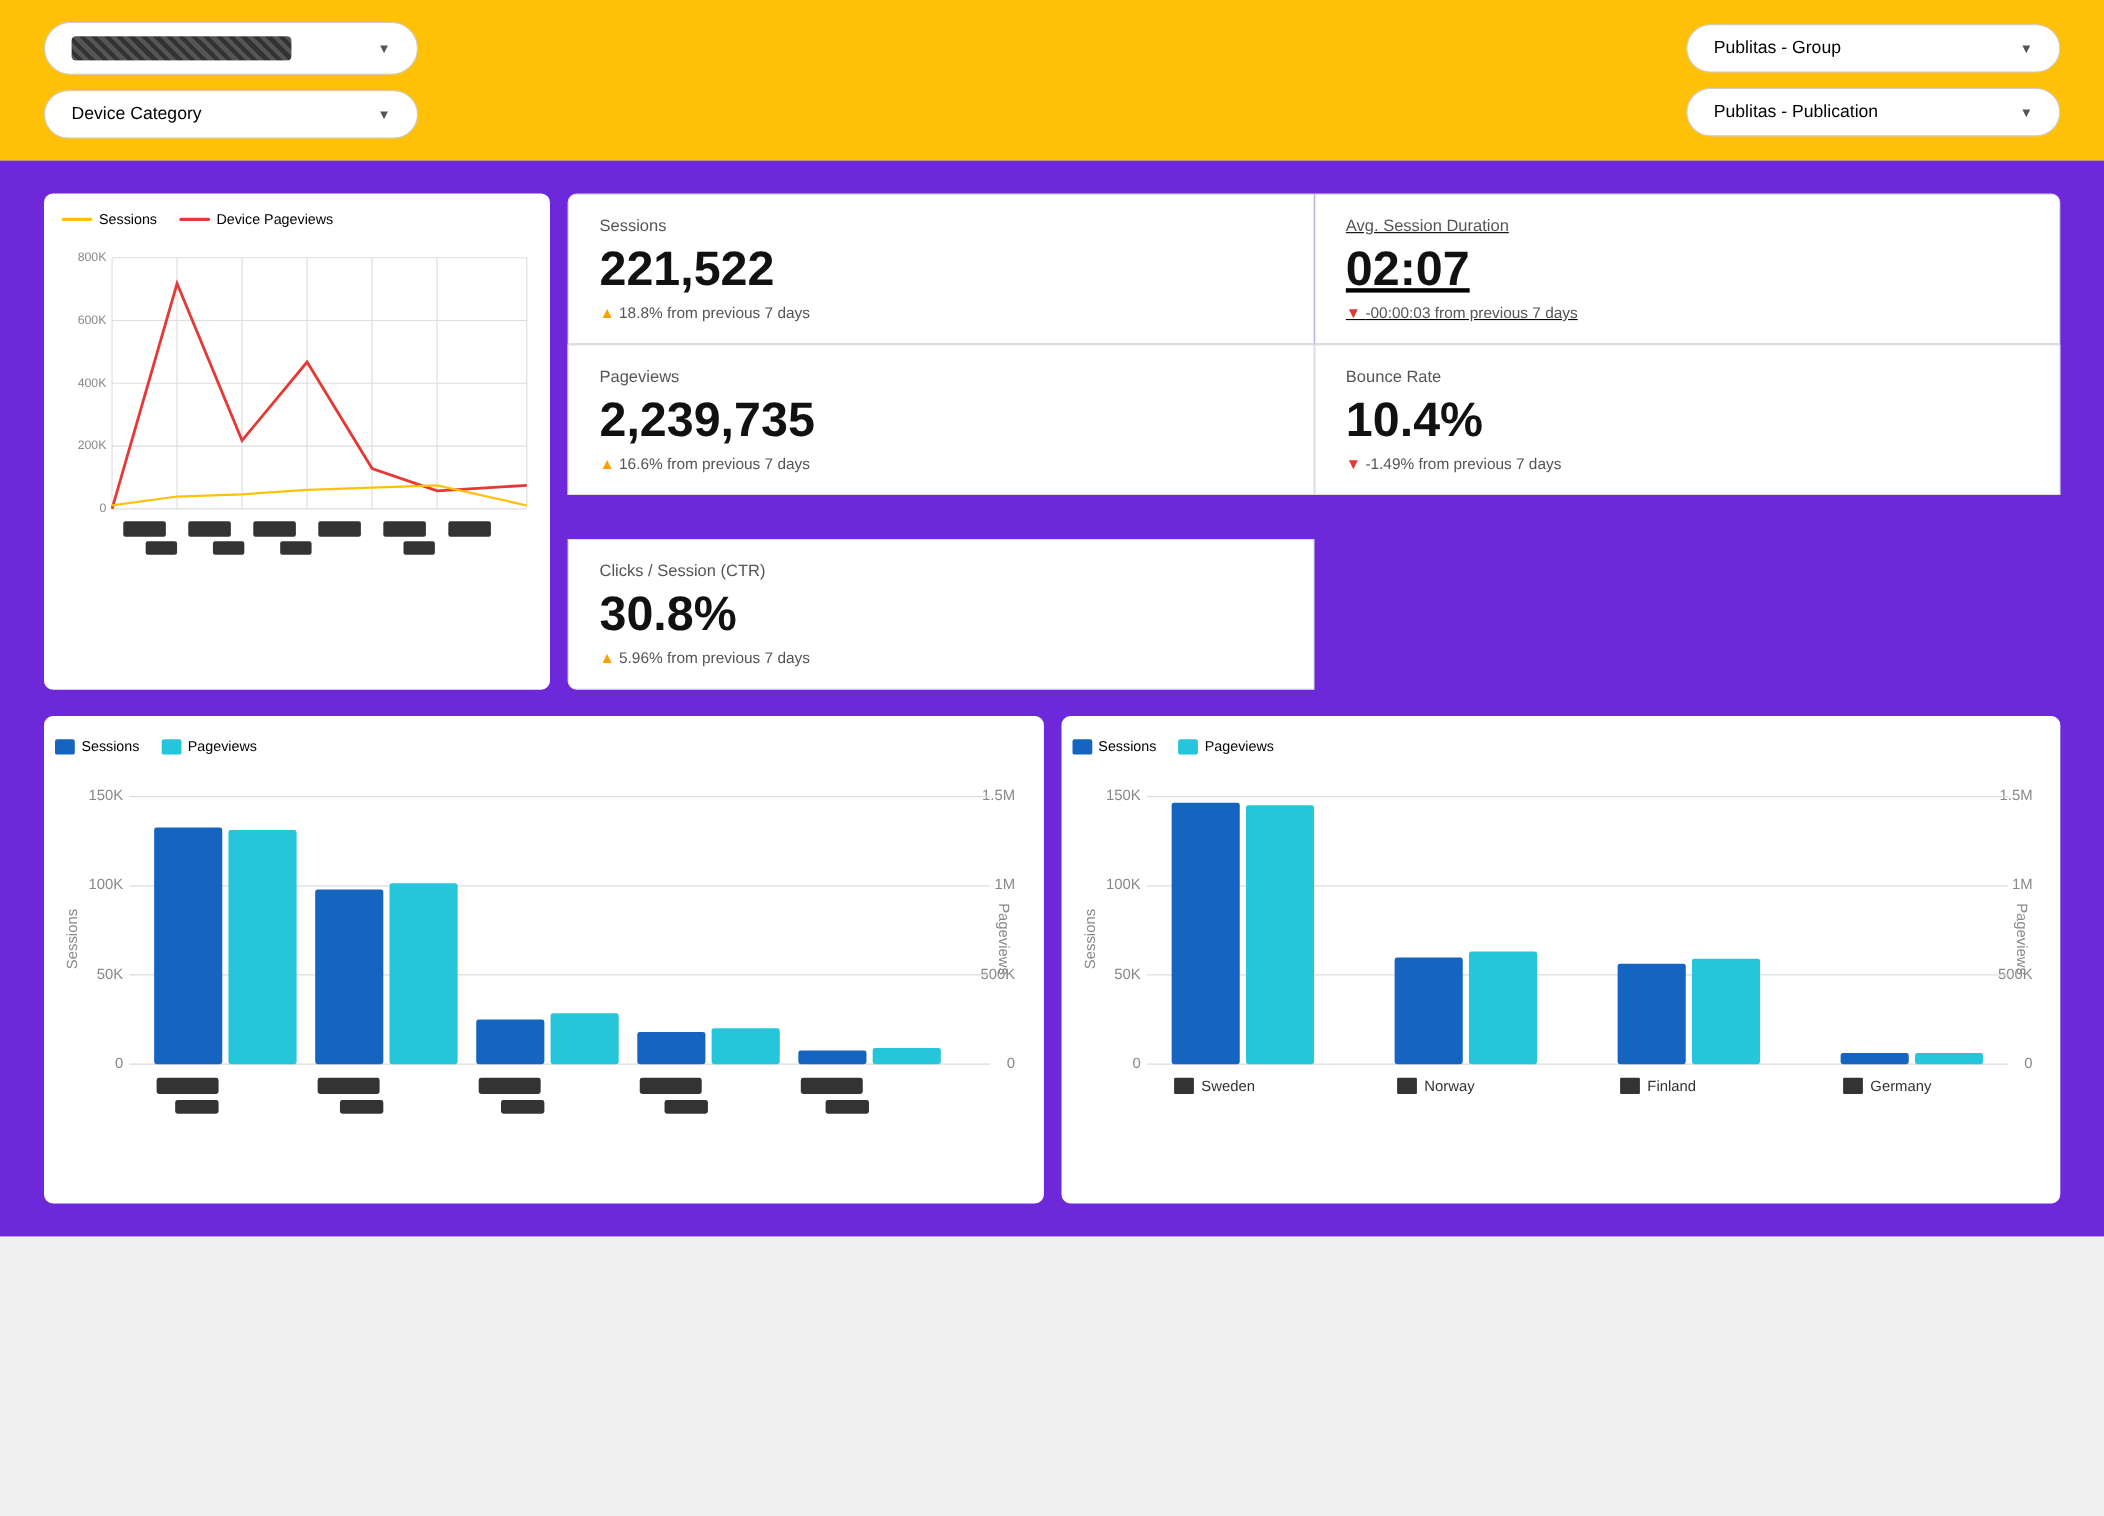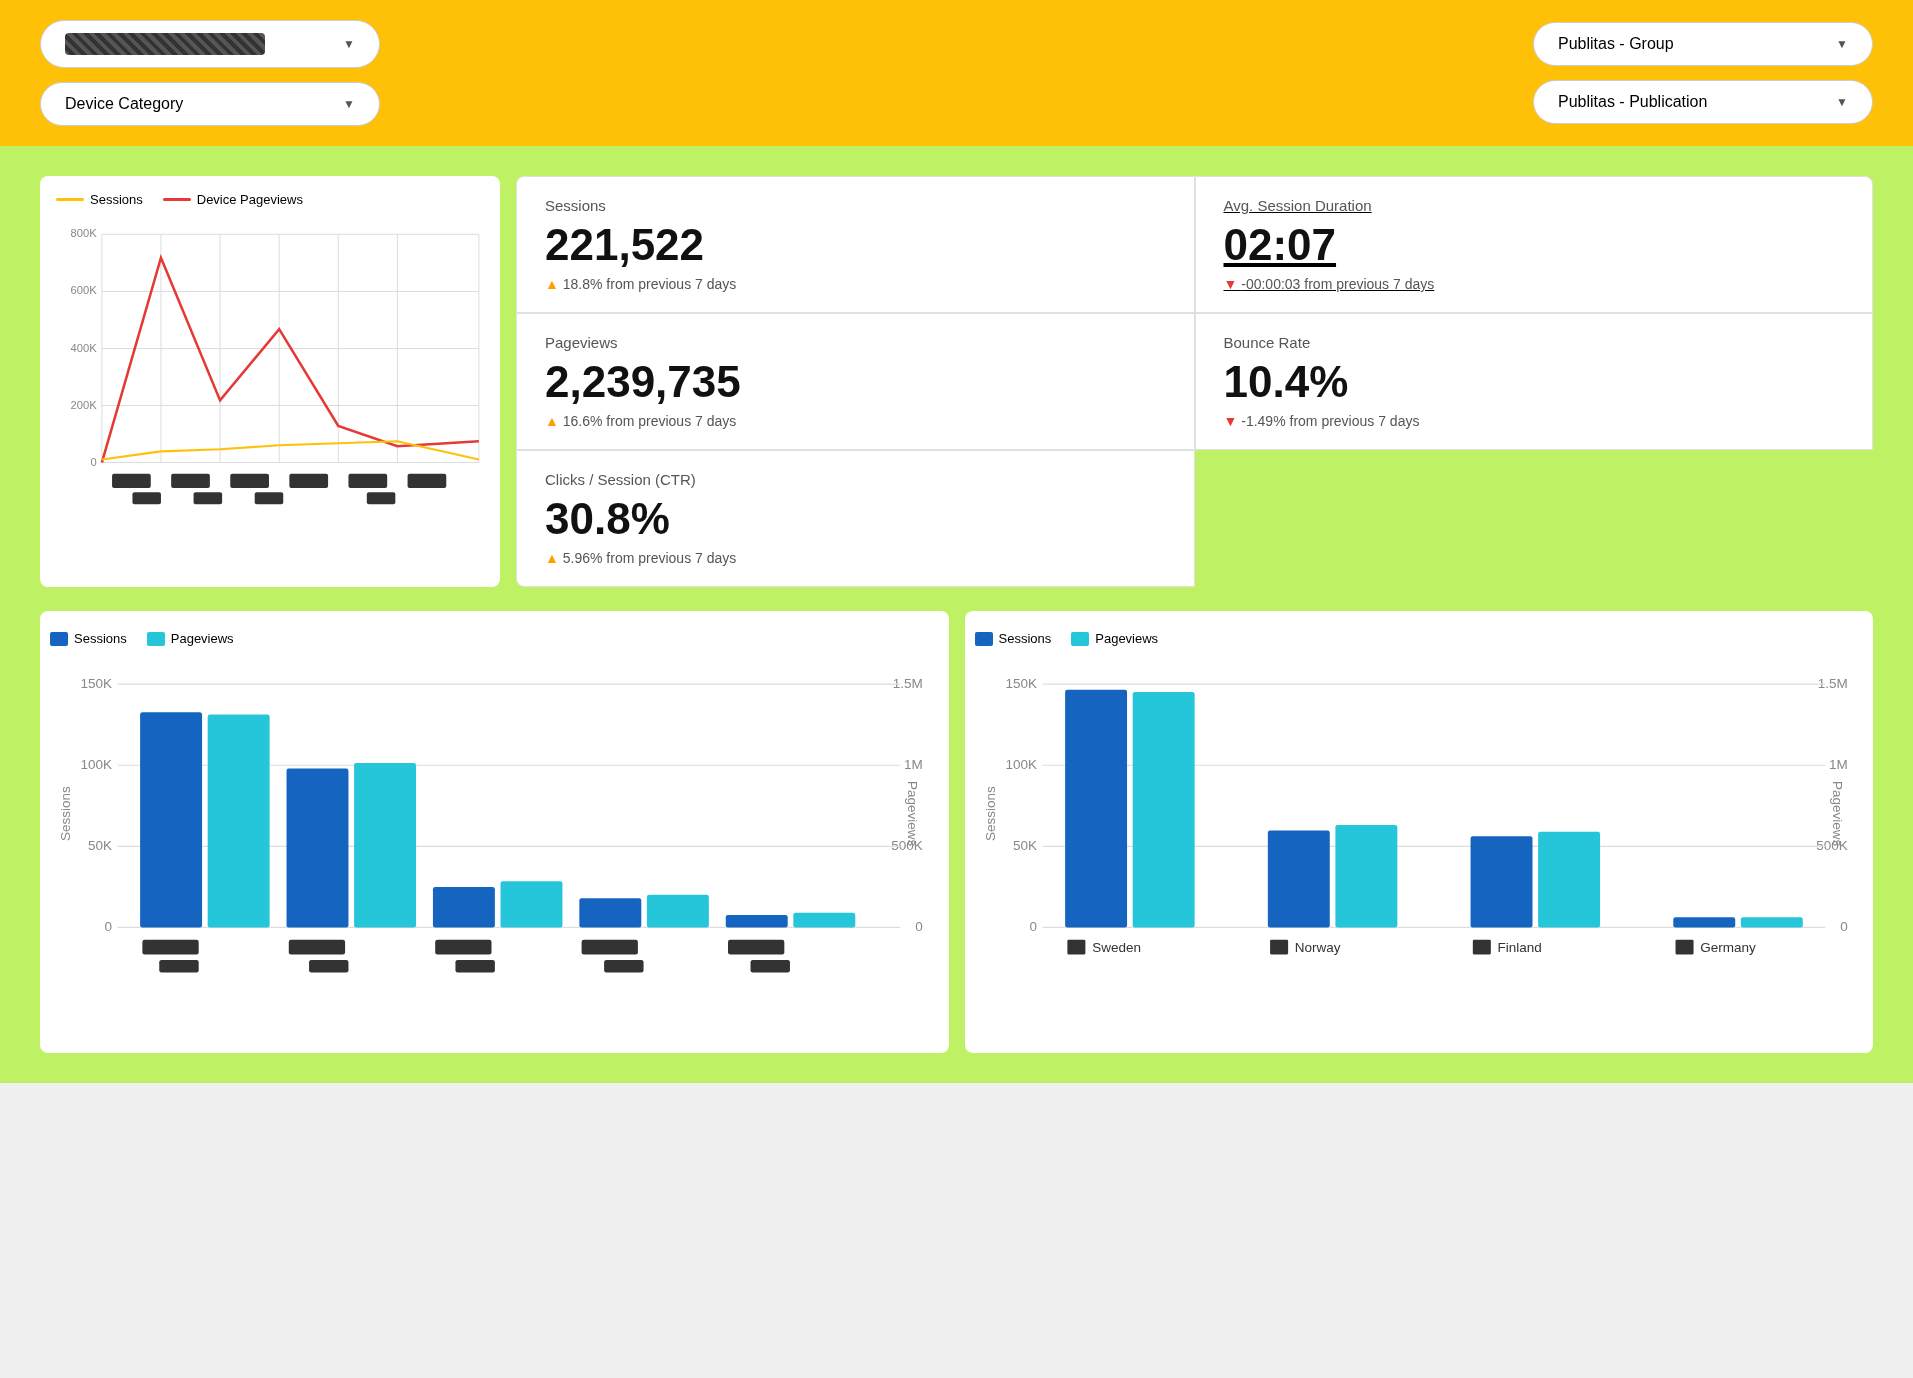--- a/index.html
+++ b/index.html
@@ -44,21 +44,21 @@
       border-radius: 4px;
       width: 200px;
       height: 22px;
       display: inline-block;
     }
     .dropdown-btn .arrow { font-size: 12px; color: #555; }
 
     
     .main {
       padding: 30px 40px;
-      background: #bef264;
+      background: #6d28d9;
     }
 
     
     .top-section {
       display: flex;
       gap: 16px;
       margin-bottom: 24px;
     }
 
     
@@ -247,21 +247,21 @@
       </div>
 
       <div class="stat-cell">
         <div class="stat-label">Bounce Rate</div>
         <div class="stat-value">10.4%</div>
         <div class="stat-change">
           <span class="down">▼ </span><span>-1.49% from previous 7 days</span>
         </div>
       </div>
 
-      <div class="stat-cell" style="border-radius: 0 0 0 8px;">
+      <div class="stat-cell" style="border-radius: 0 0 0 8px; margin-top: 40px;">
         <div class="stat-label">Clicks / Session (CTR)</div>
         <div class="stat-value">30.8%</div>
         <div class="stat-change">
           <span class="up">▲ </span><span>5.96% from previous 7 days</span>
         </div>
       </div>
 
     </div>
   </div>
 

